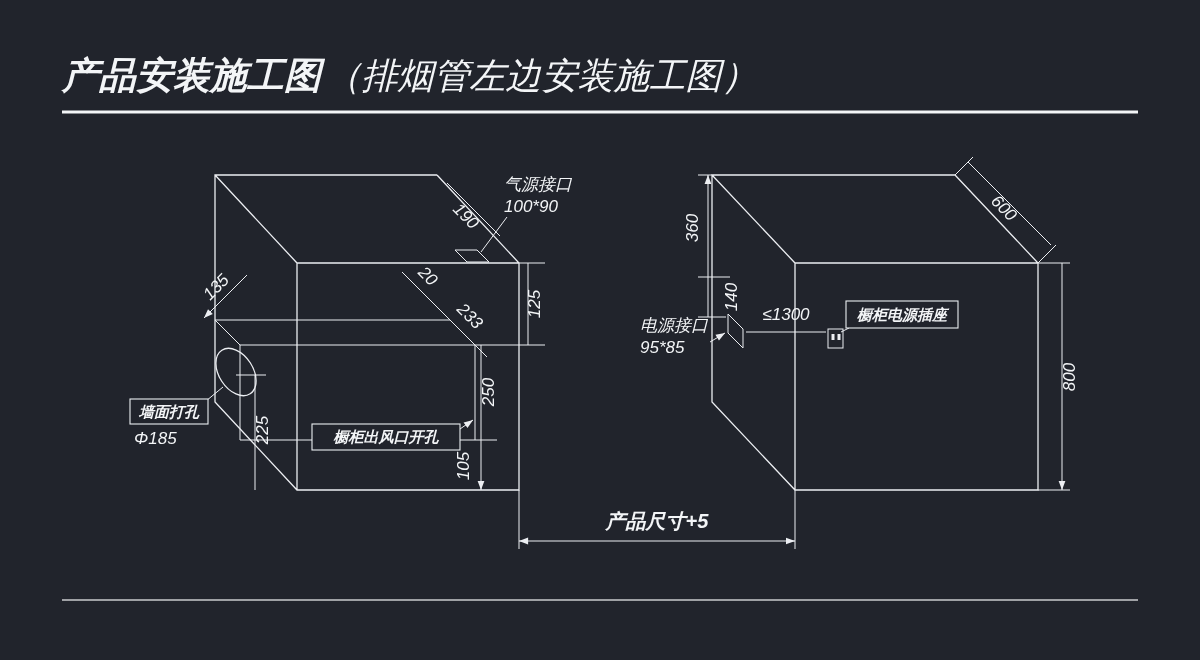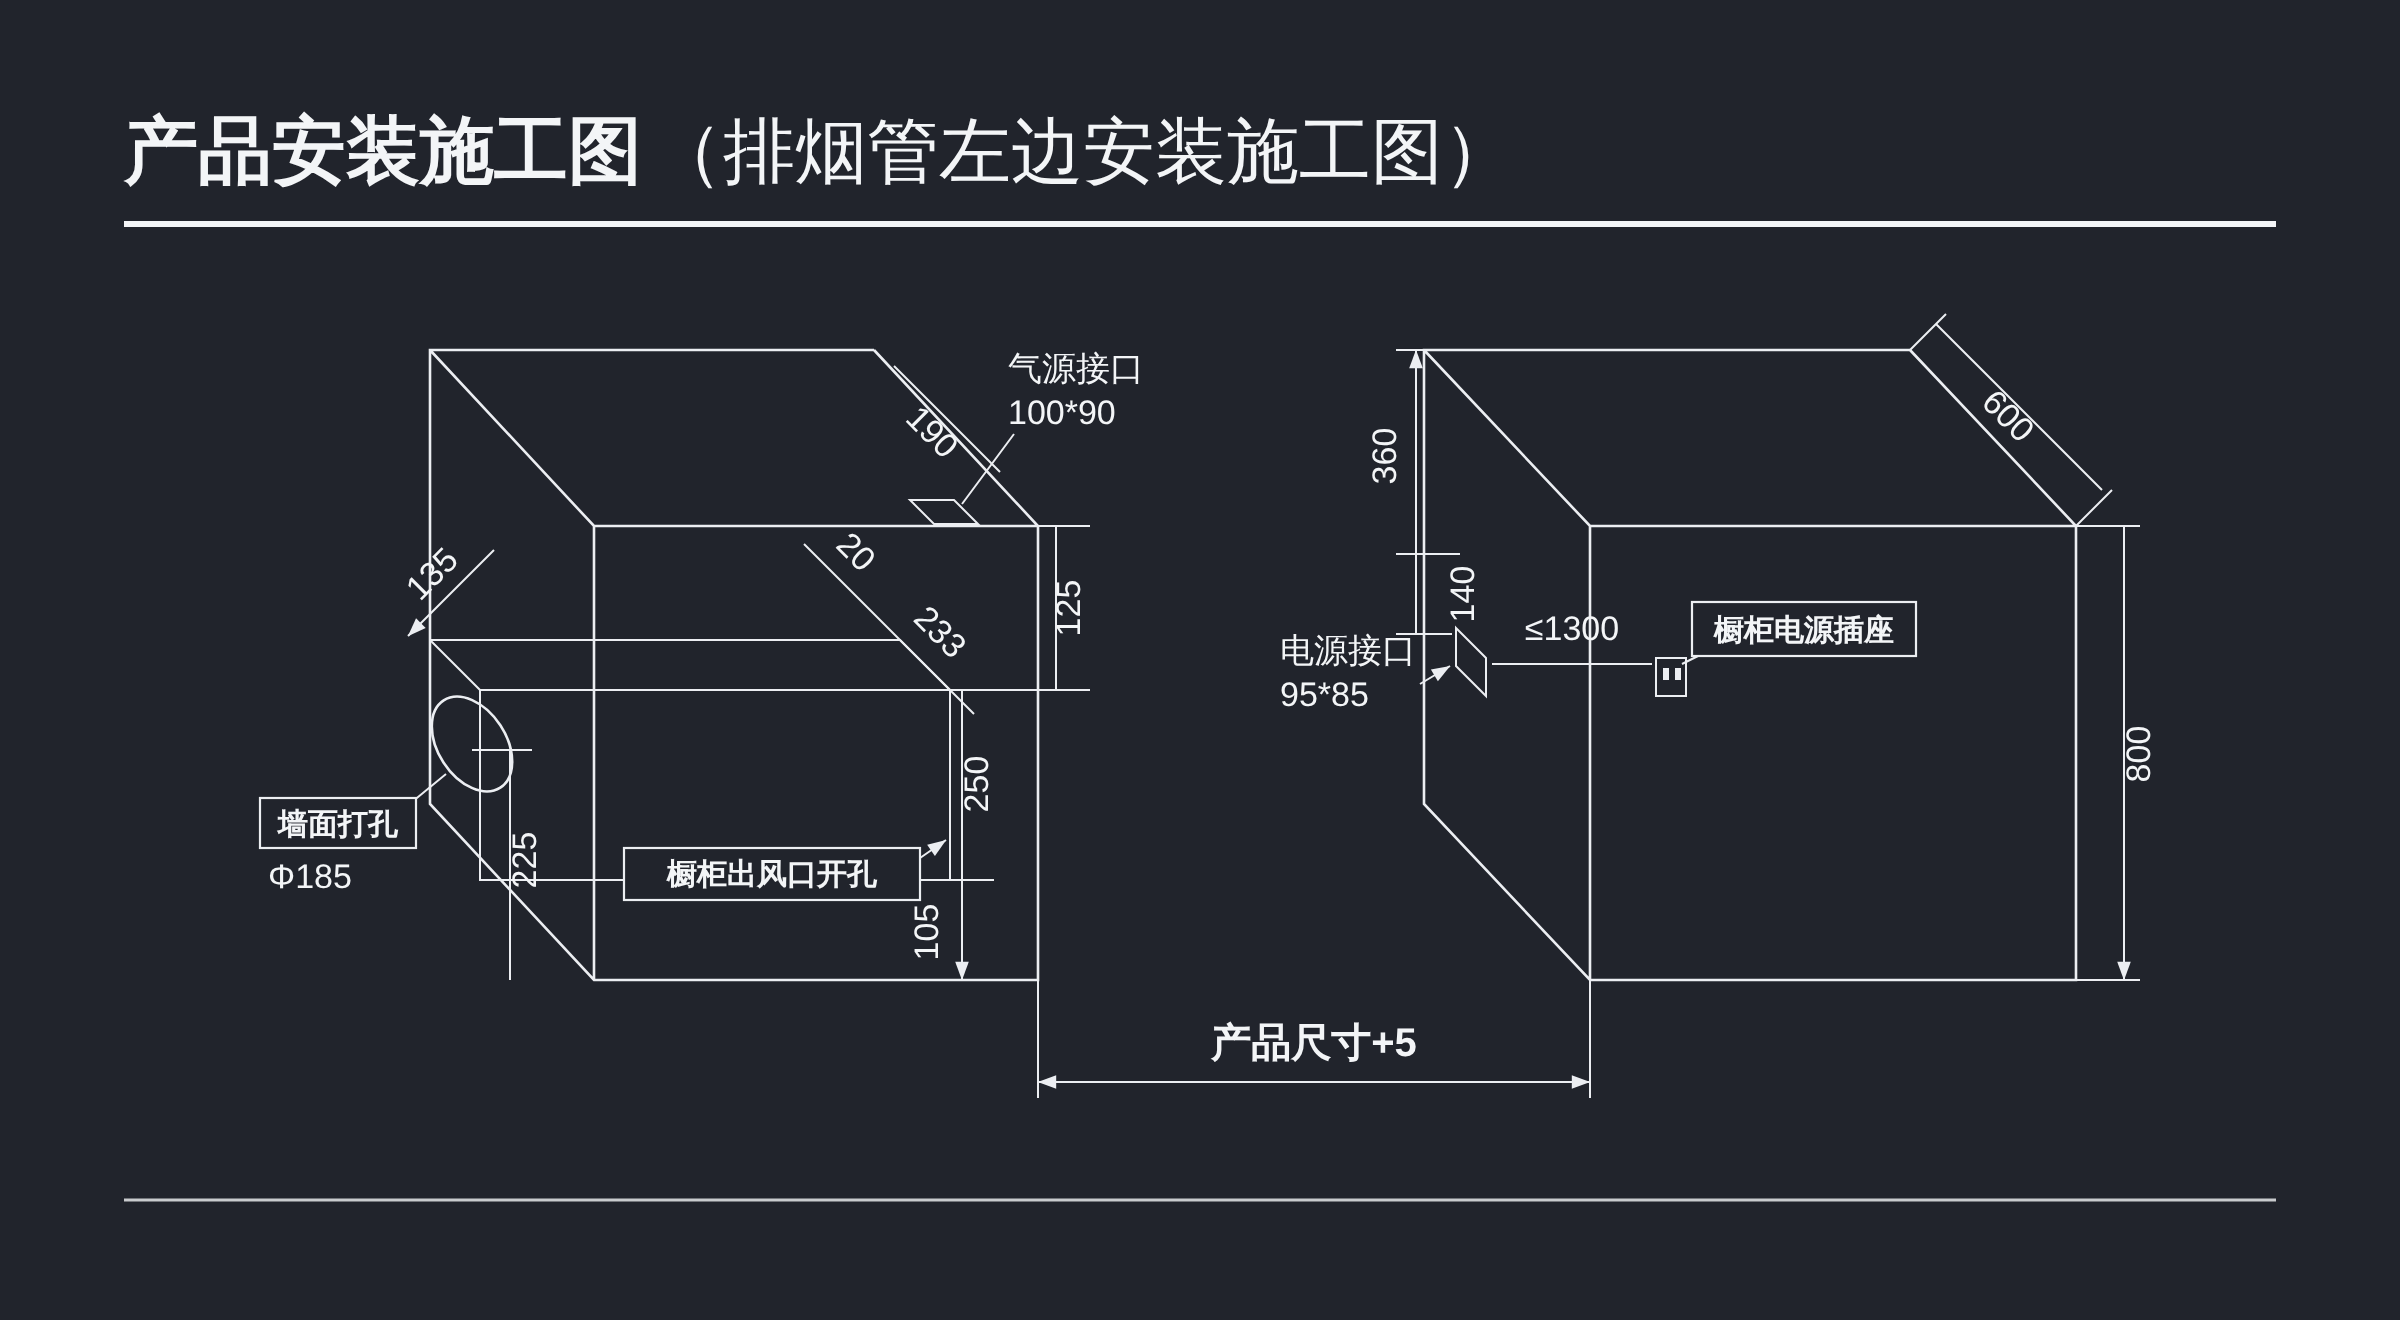--- a/index.html
+++ b/index.html
@@ -2,21 +2,21 @@
 <html style="--bg: #21242c; --line: #eceef2; --text: #f3f5f7;"><head>
 <meta charset="utf-8">
 <style>
   * { margin:0; padding:0; box-sizing:border-box; }
   html,body { width:1200px; height:660px; }
   body {
     background: var(--bg, #21242c);
     font-family: "Liberation Sans", "DejaVu Sans", sans-serif;
     overflow:hidden;
   }
-  .page { position:relative; width:1012px; height:660px; }
+  .page { position:relative; width:1012px; height:660px;font-style:italic; }
   svg text { fill: var(--text, #f3f5f7); }
   .ln  { stroke: var(--line, #eceef2); stroke-width:1.3; fill:none; }
   .thin{ stroke: var(--line, #eceef2); stroke-width:1; fill:none; }
   .dim { stroke: var(--line, #eceef2); stroke-width:1; fill:none; }
   .arrfill { fill: var(--line, #eceef2); }
   .rule { stroke: var(--text, #f3f5f7); }
   .dimtxt { font-size:17px; text-anchor:middle; }
   .lbltxt { font-size:17px; }
   .boxtxt { font-size:15px; font-weight:bold; text-anchor:middle; }
   .boxrect{ stroke: var(--line, #eceef2); stroke-width:1.1; fill: var(--bg, #21242c); }

